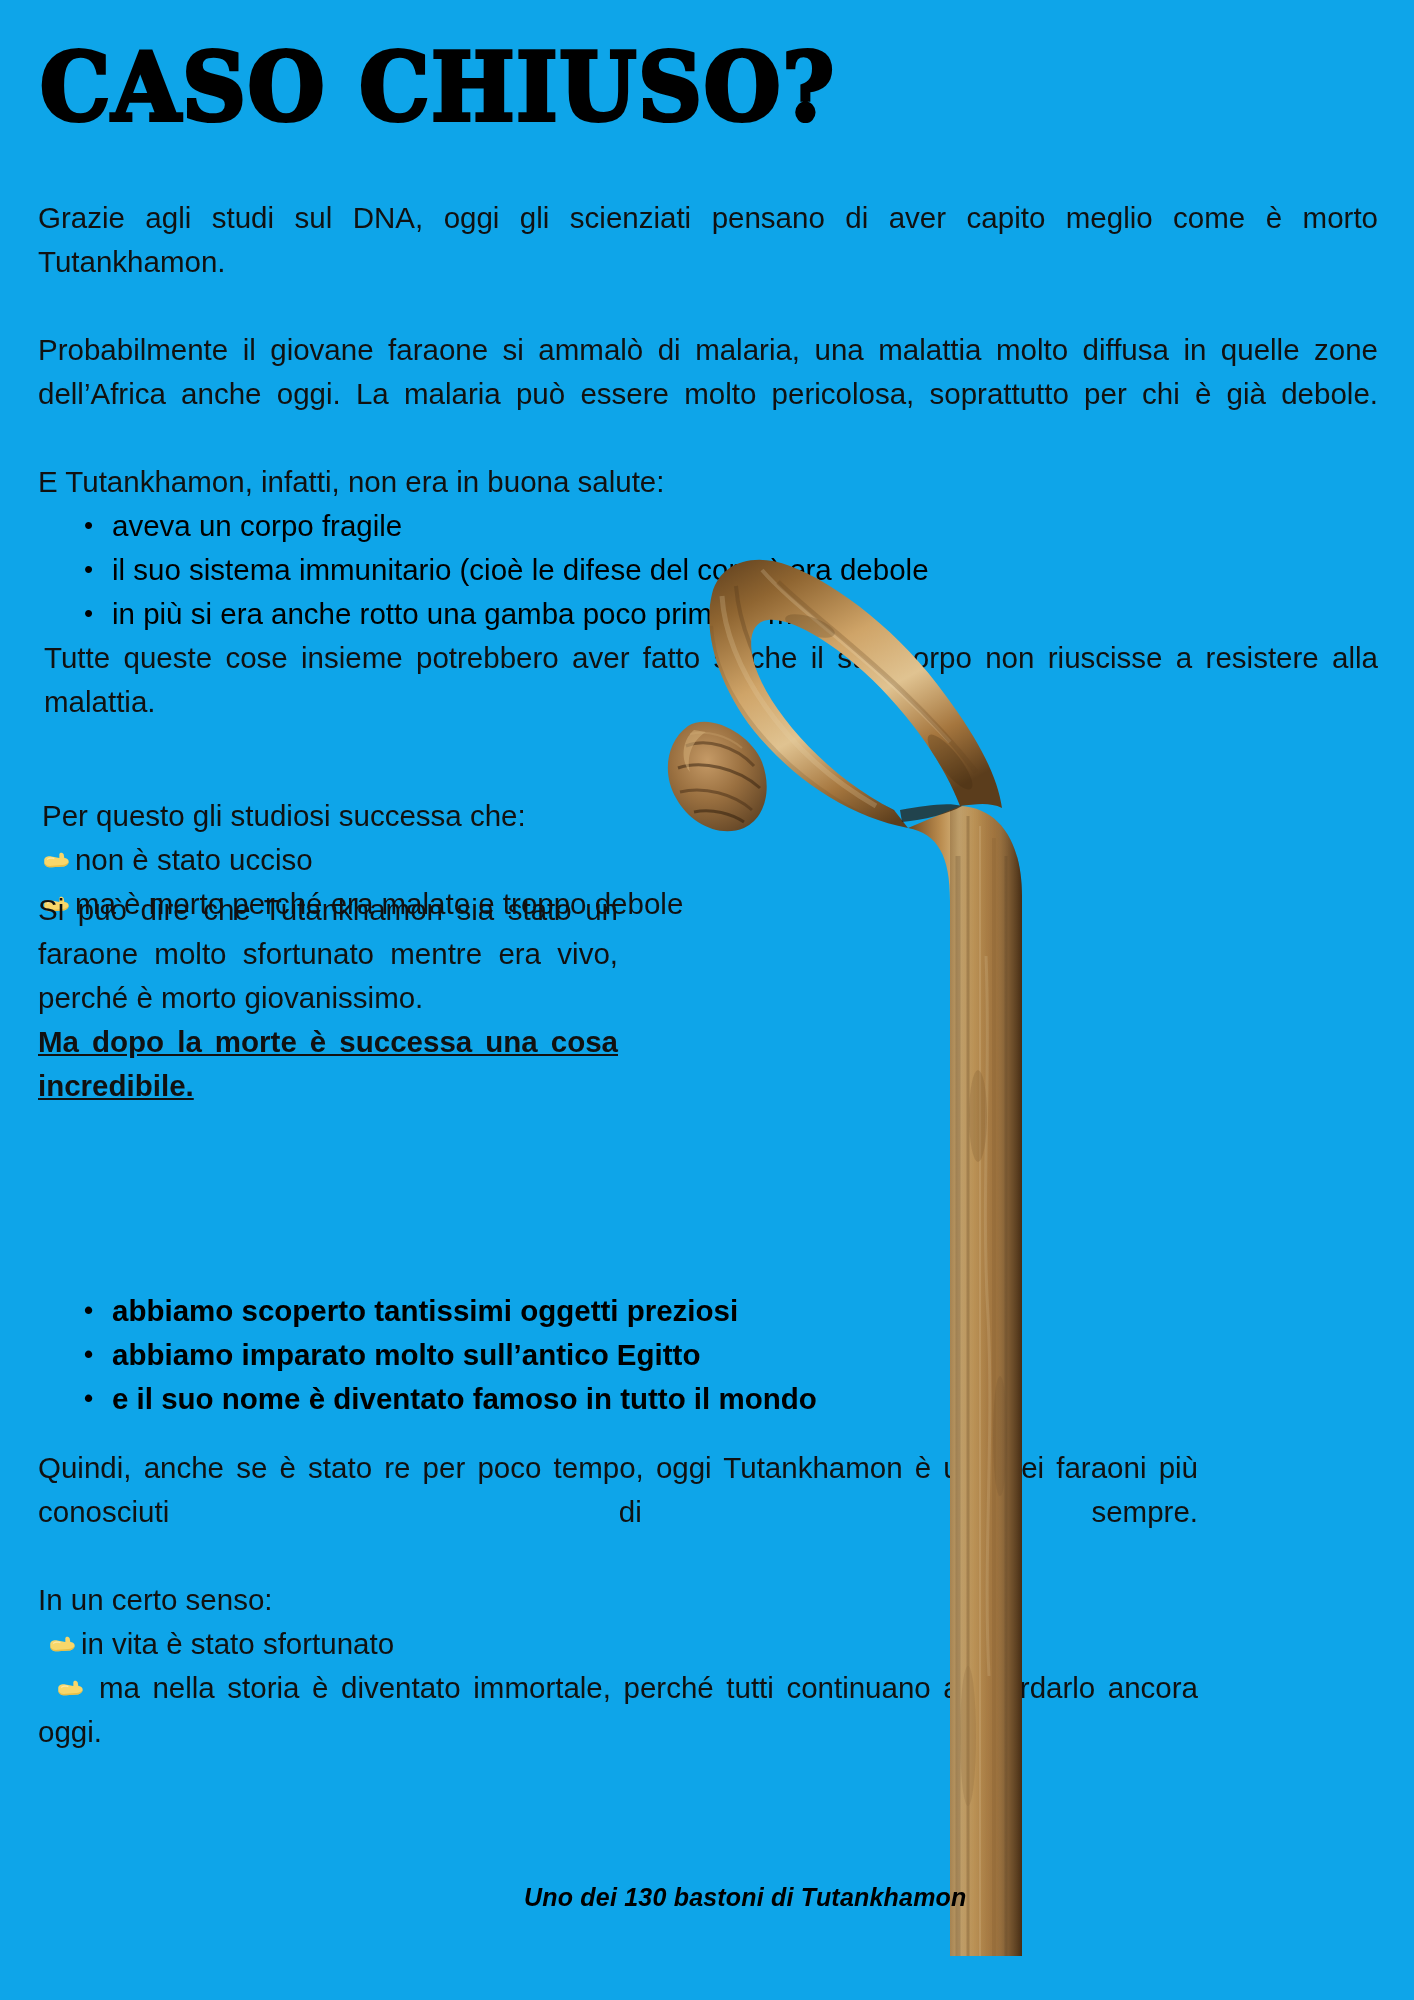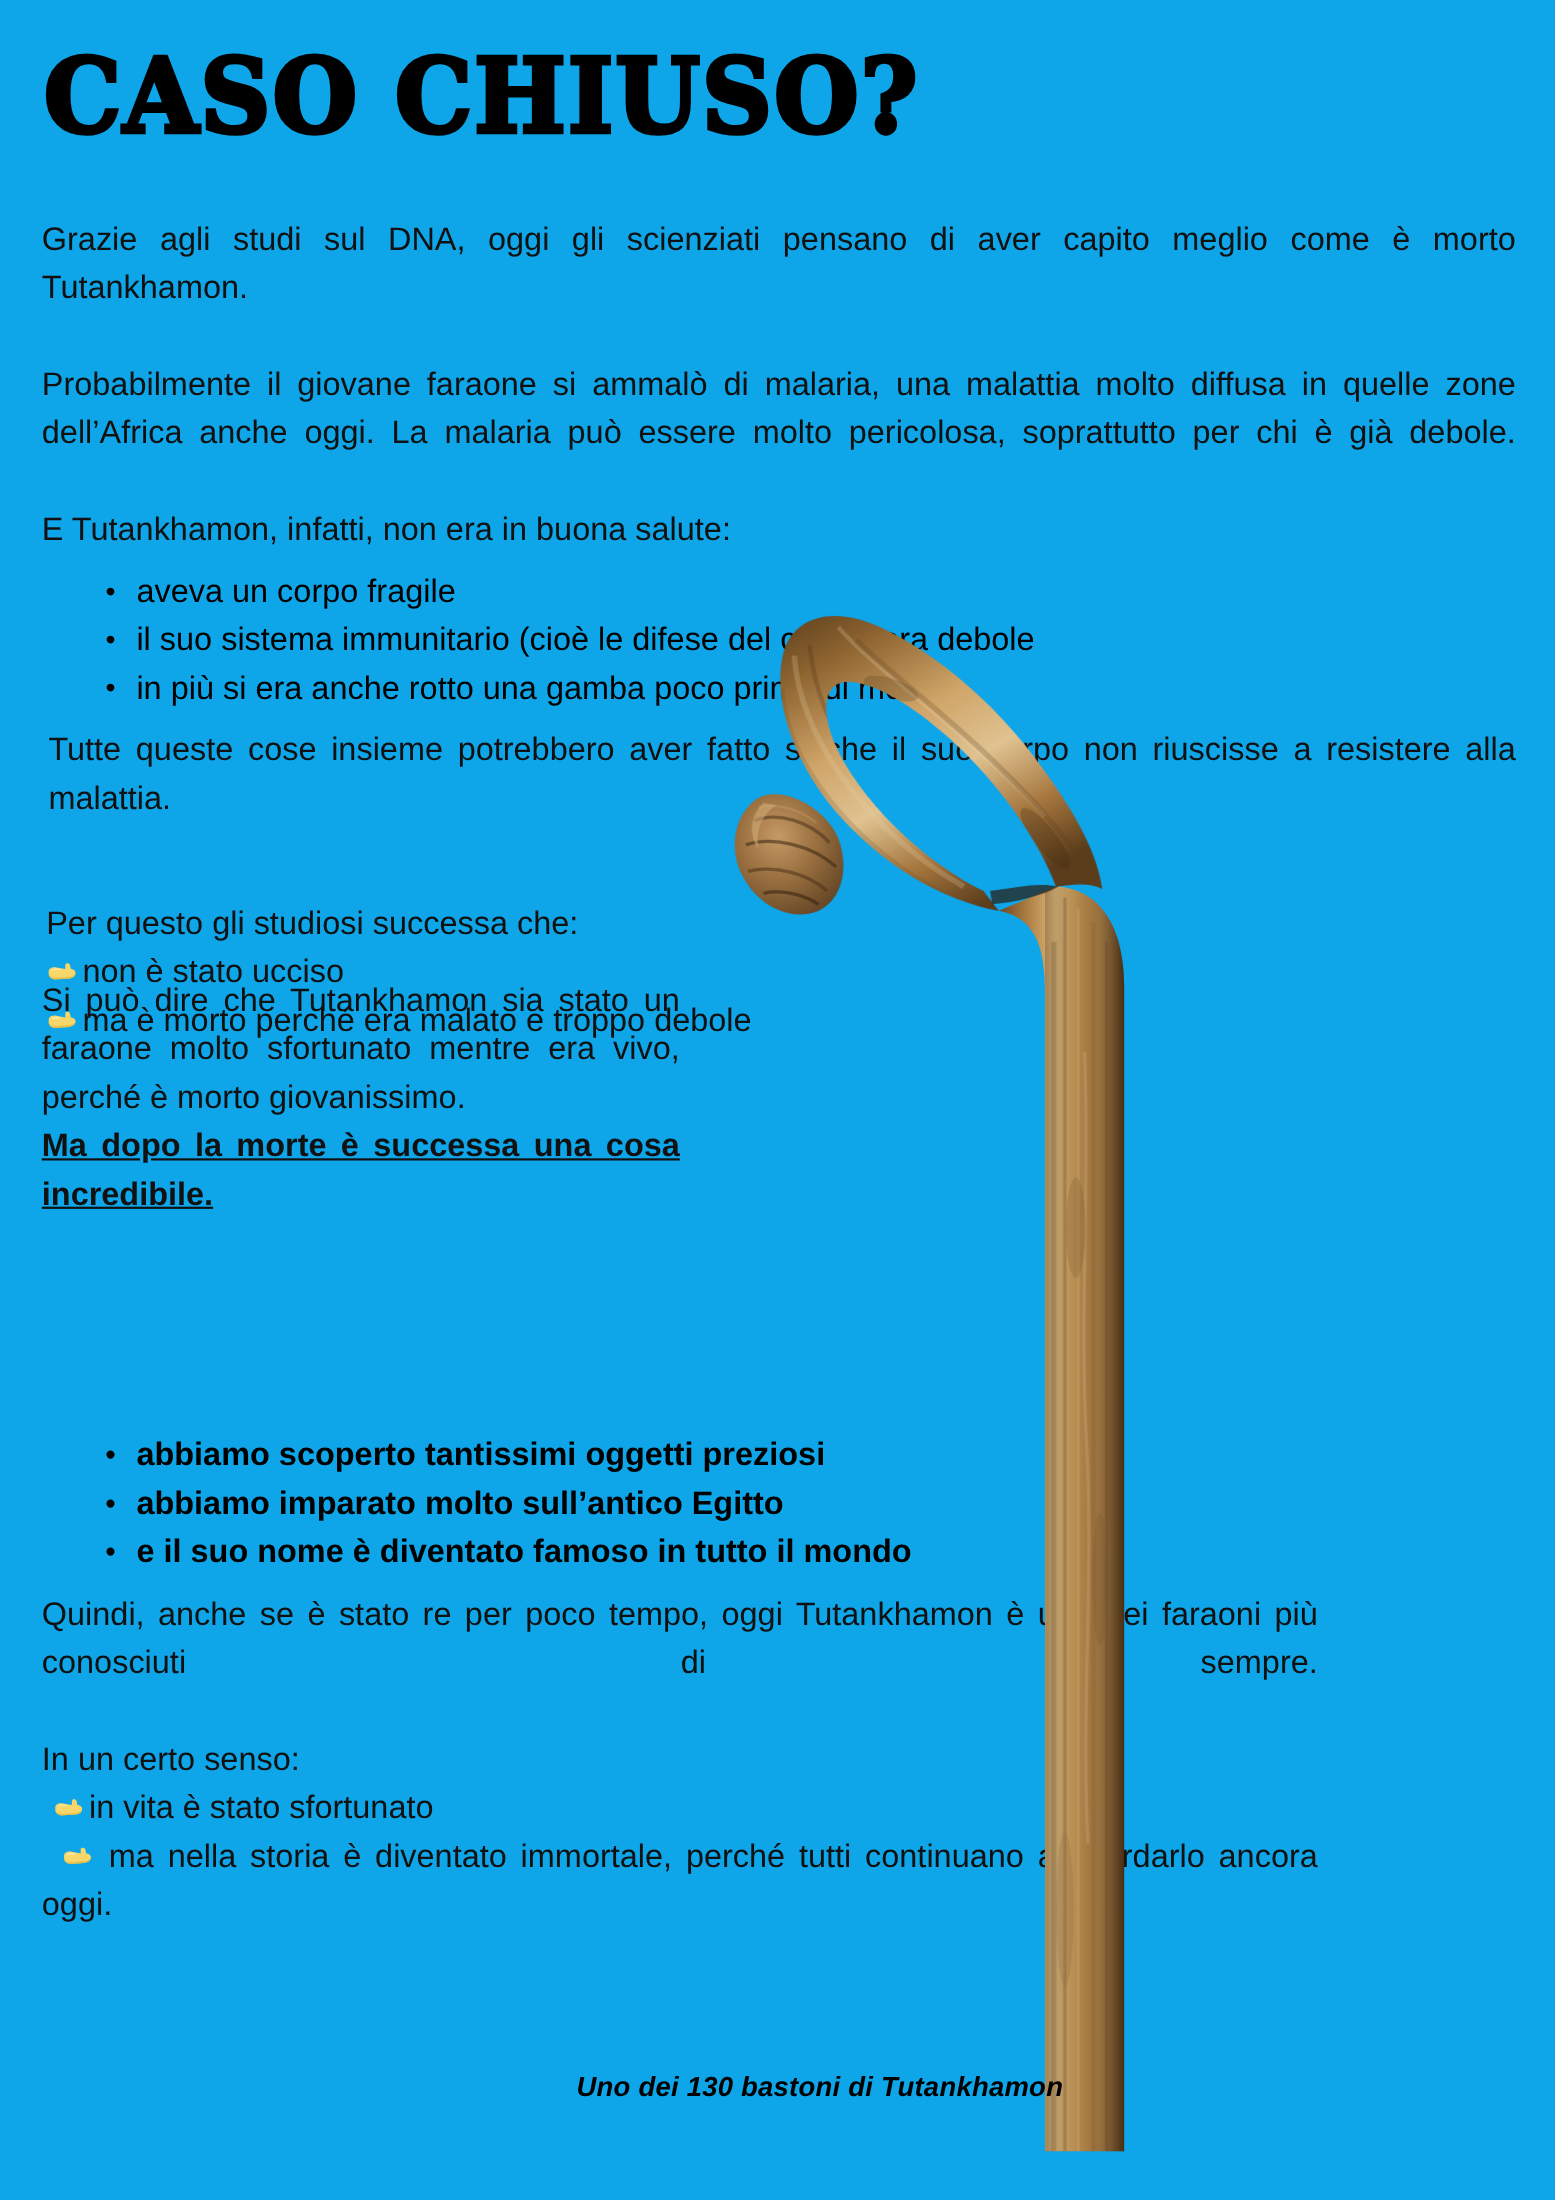--- a/index.html
+++ b/index.html
@@ -53,21 +53,21 @@
     font-weight: 400;
   }
   .just { text-align: justify; text-justify: inter-word; }
   .just::after {
     content: "";
     display: inline-block;
     width: 100%;
   }
 
   ul.bul {
-    margin: 12px;
+    margin: 0;
     padding: 0 0 0 74px;
     list-style: none;
   }
   ul.bul > li {
     position: relative;
     font-size: 29.5px;
     line-height: 44px;
   }
   ul.bul > li::before {
     content: "\2022";

